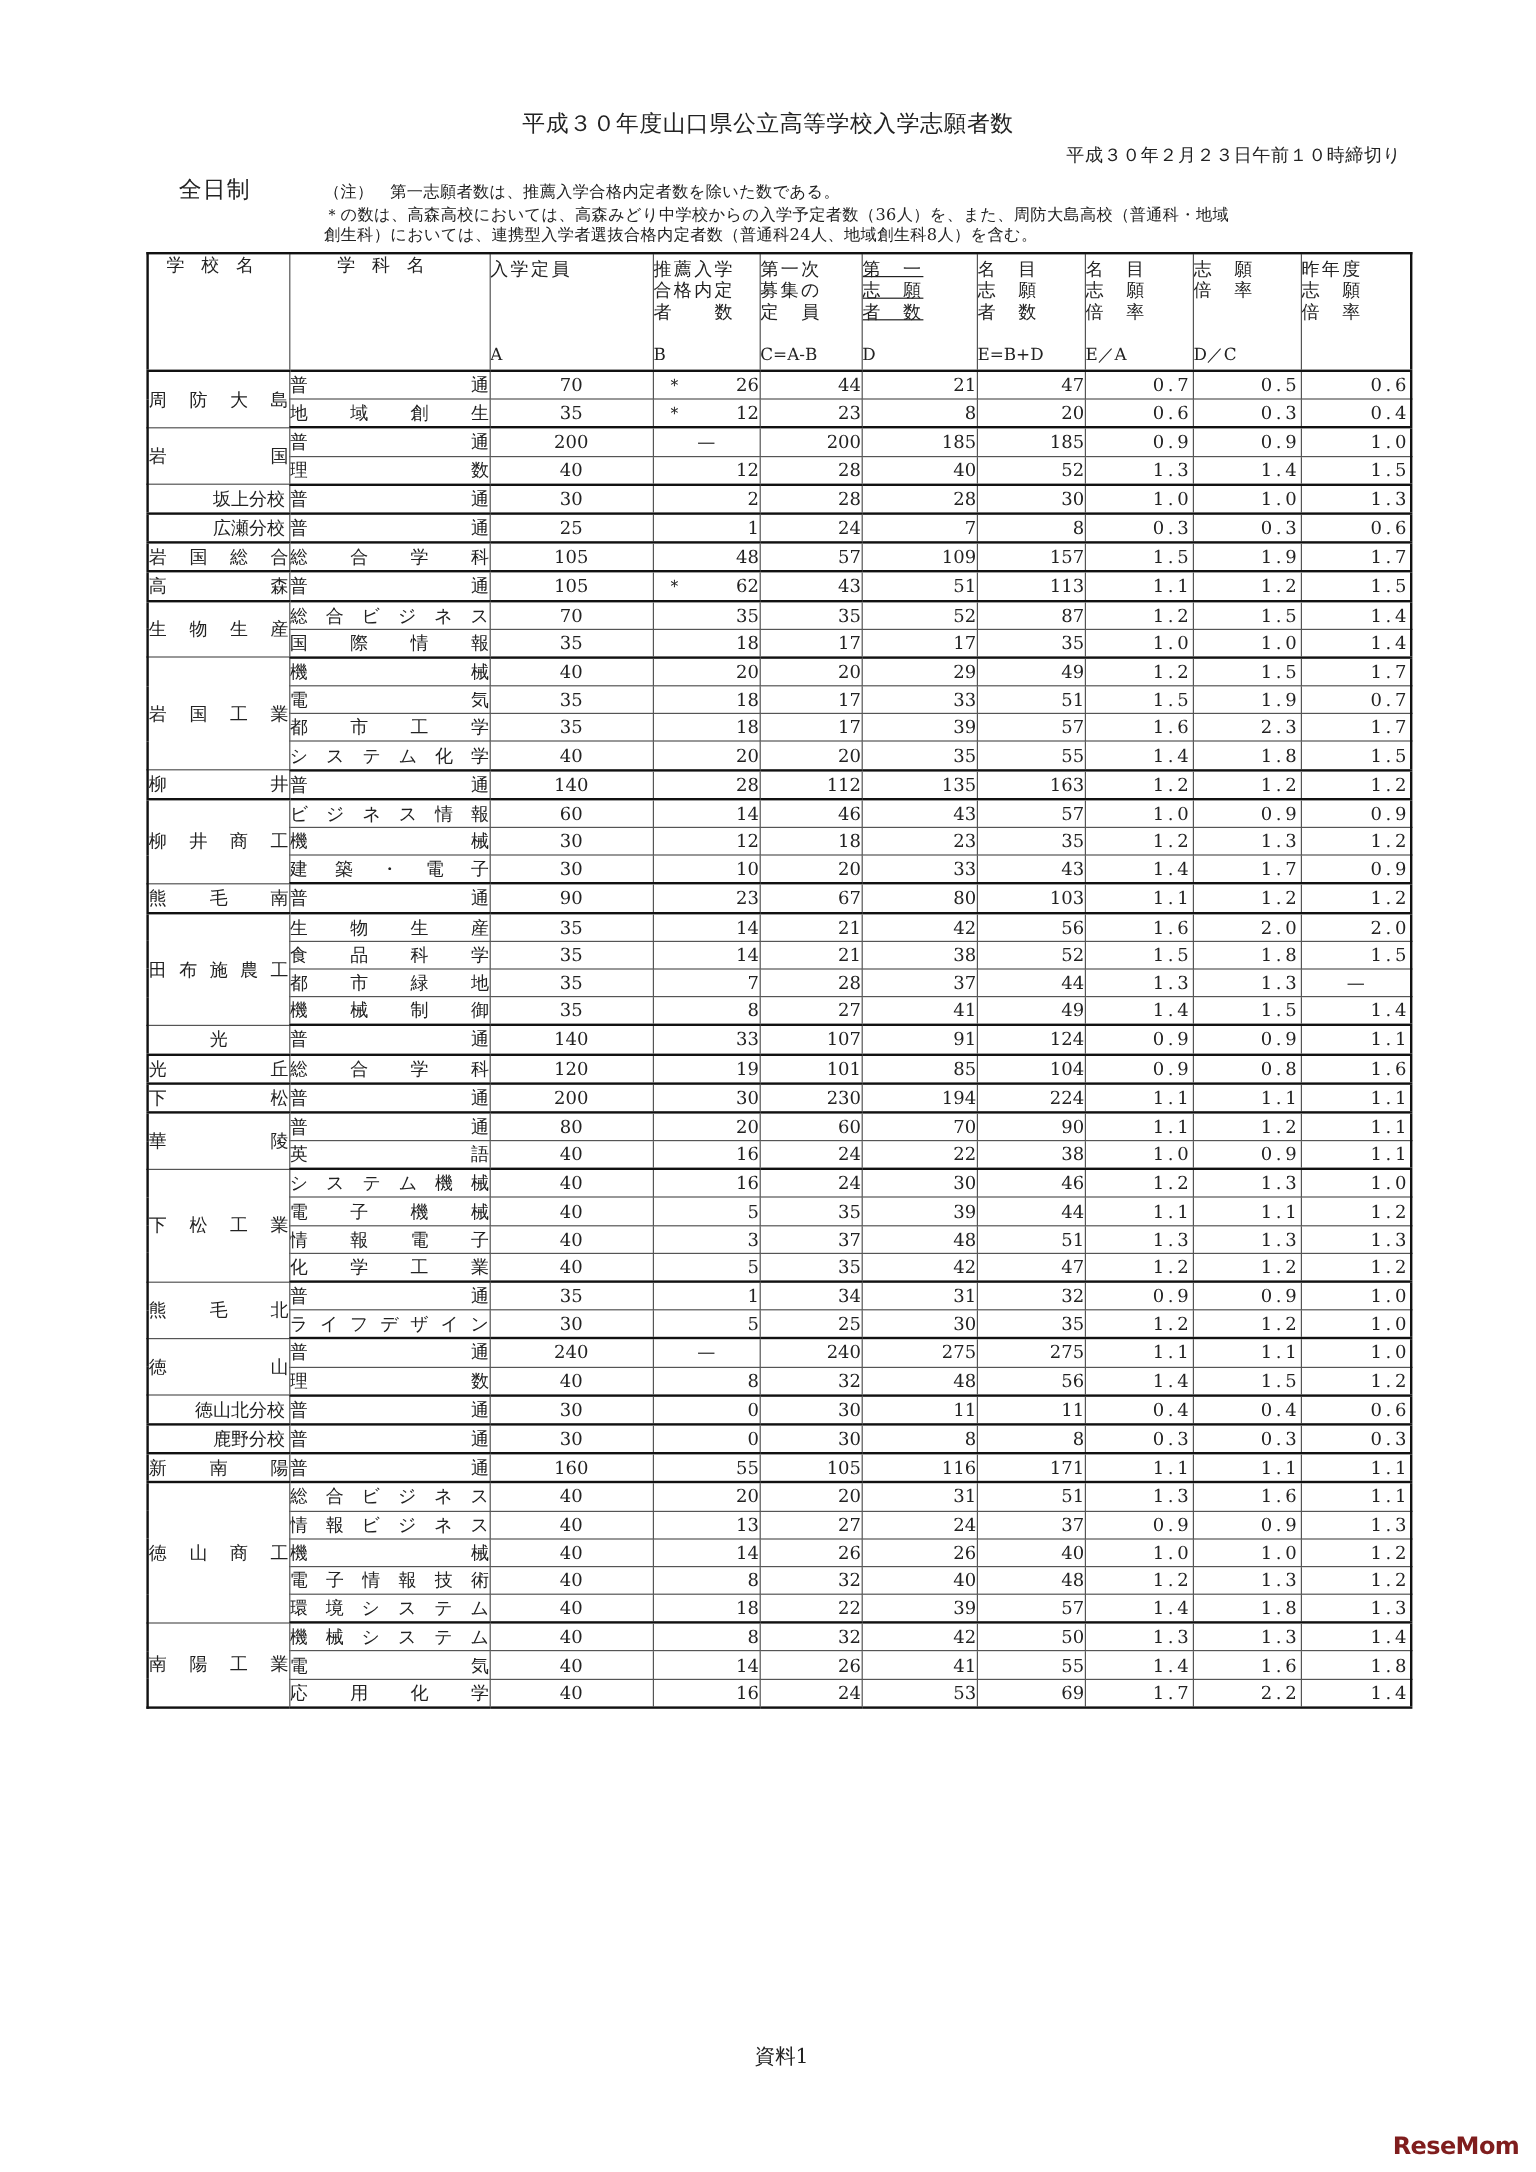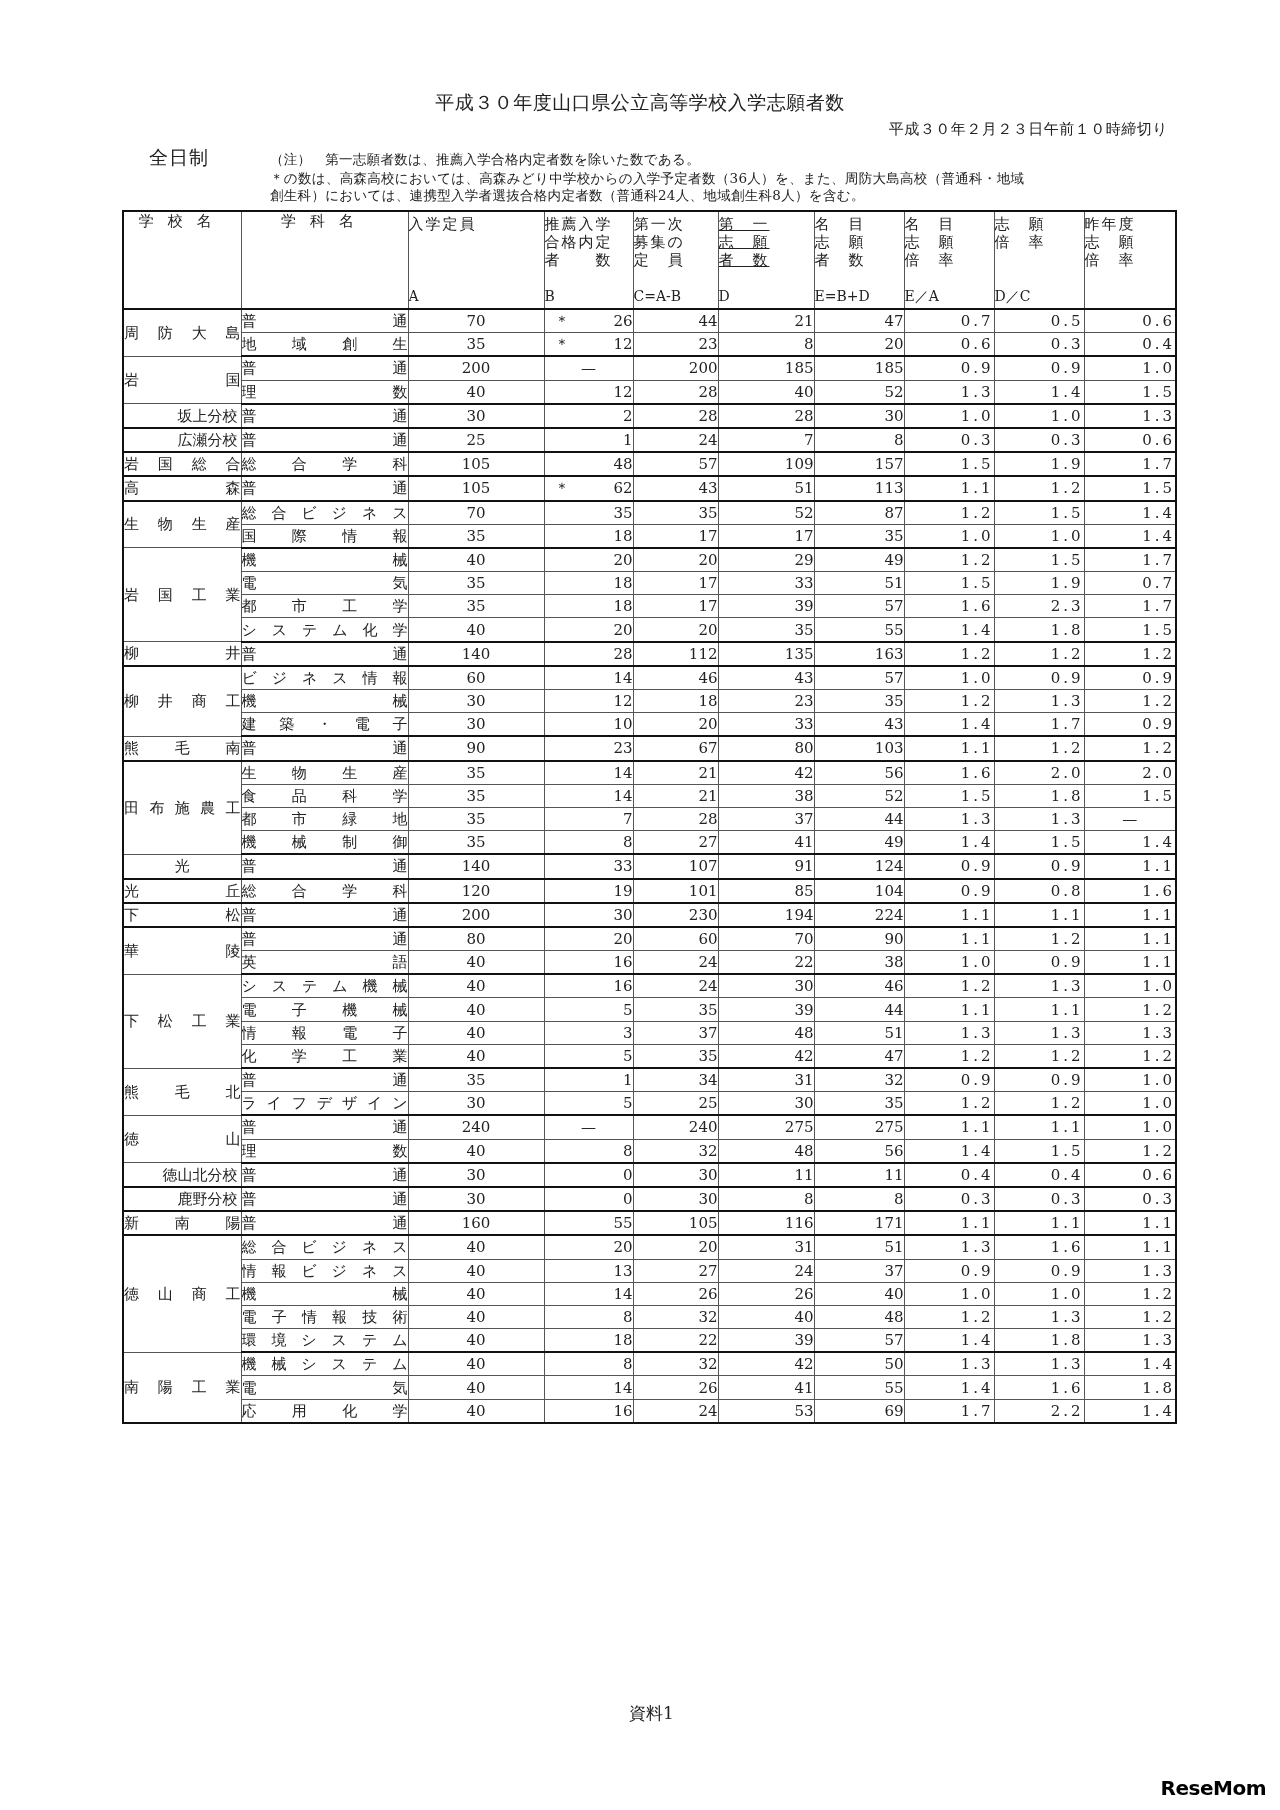--- a/index.html
+++ b/index.html
@@ -49,21 +49,21 @@
   td.numB { text-align: right; padding-right: 14px; position: relative; }
   td.numB .ast { position: absolute; left: 10px; }
   td.numB.dash { text-align: center; padding-right: 0; }
   td.ratio { text-align: right; padding-right: 14px; letter-spacing: 3px; }
   td.ratio.dash { text-align: center; padding-right: 0; letter-spacing: 0; }
   tr.grpend td { border-bottom: 2px solid #111; }
 
   .footer-label { position: absolute; left: 629px; top: 1702px; font-size: 17px; }
   .watermark {
     position: absolute; right: 14px; top: 1776px; font-family: "DejaVu Sans", sans-serif;
-    font-weight: bold; font-size: 20px; color: #000000; letter-spacing: -0.5px;
+    font-weight: bold; font-size: 20px; color: #7f1d1d; letter-spacing: -0.5px;
   }
 </style>
 </head>
 <body>
 
 <div class="title">平成３０年度山口県公立高等学校入学志願者数</div>
 <div class="deadline">平成３０年２月２３日午前１０時締切り</div>
 <div class="category">全日制</div>
 <div class="note note1">（注）　第一志願者数は、推薦入学合格内定者数を除いた数である。</div>
 <div class="note note2">＊の数は、高森高校においては、高森みどり中学校からの入学予定者数（36人）を、また、周防大島高校（普通科・地域</div>

